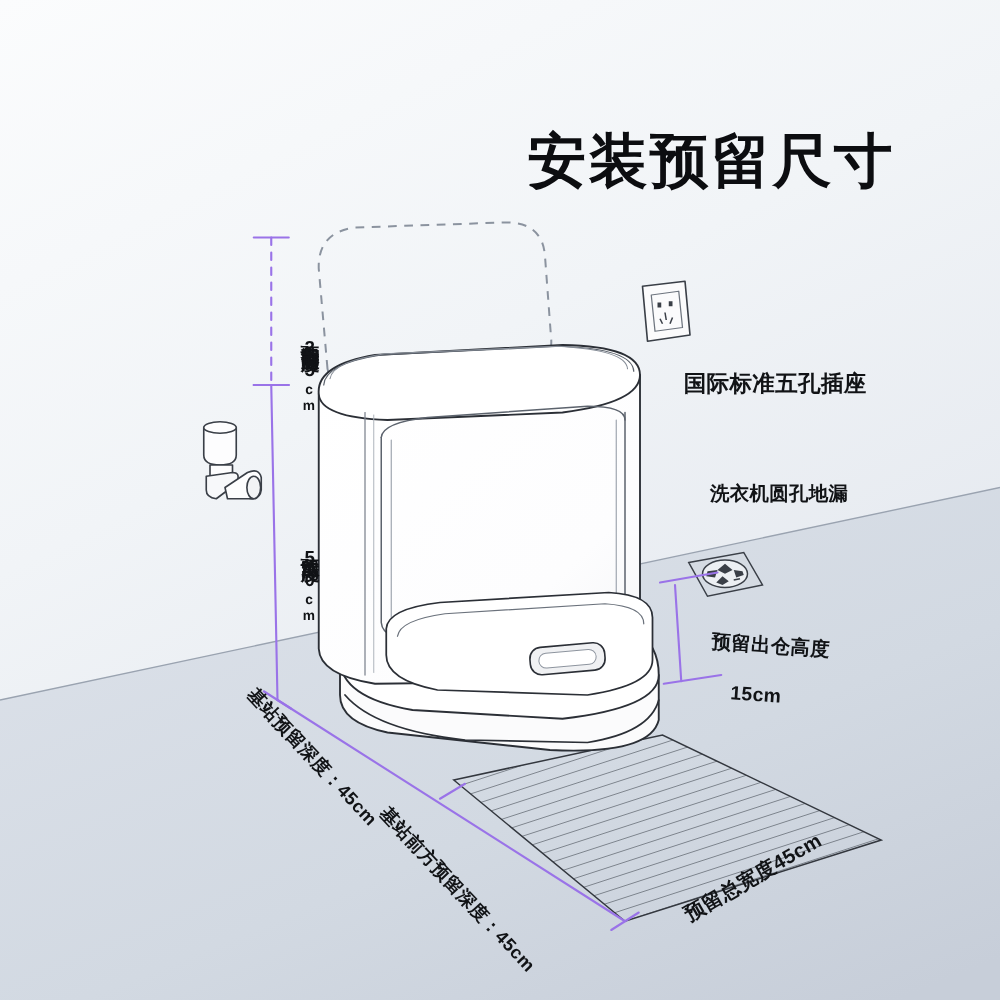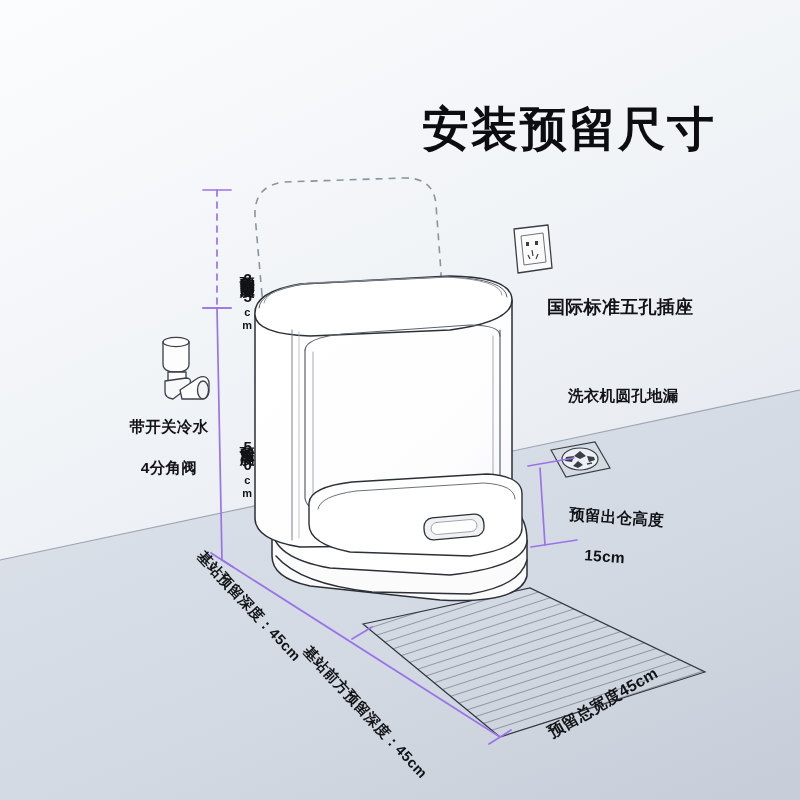--- a/index.html
+++ b/index.html
@@ -251,24 +251,20 @@
   <div id="page-title">安装预留尺寸</div>
 
   <div class="txt vlabel lbl-lid">
     <span>预留翻盖高度</span><span>25</span><span class="unit-sm">cm</span>
   </div>
 
   <div class="txt vlabel lbl-h50">
     <span>预留高度</span><span>50</span><span class="unit-sm">cm</span>
   </div>
 
-  <div class="txt lbl-valve">
-    <span>带开关冷水</span><br>
-    <span>4分角阀</span>
-  </div>
 
   <div class="txt lbl-socket">国际标准五孔插座</div>
 
   <div class="txt lbl-drain">洗衣机圆孔地漏</div>
 
   <div class="txt lbl-bay">
     <span>预留出仓高度</span>
     <span class="l2">15cm</span>
   </div>
 

